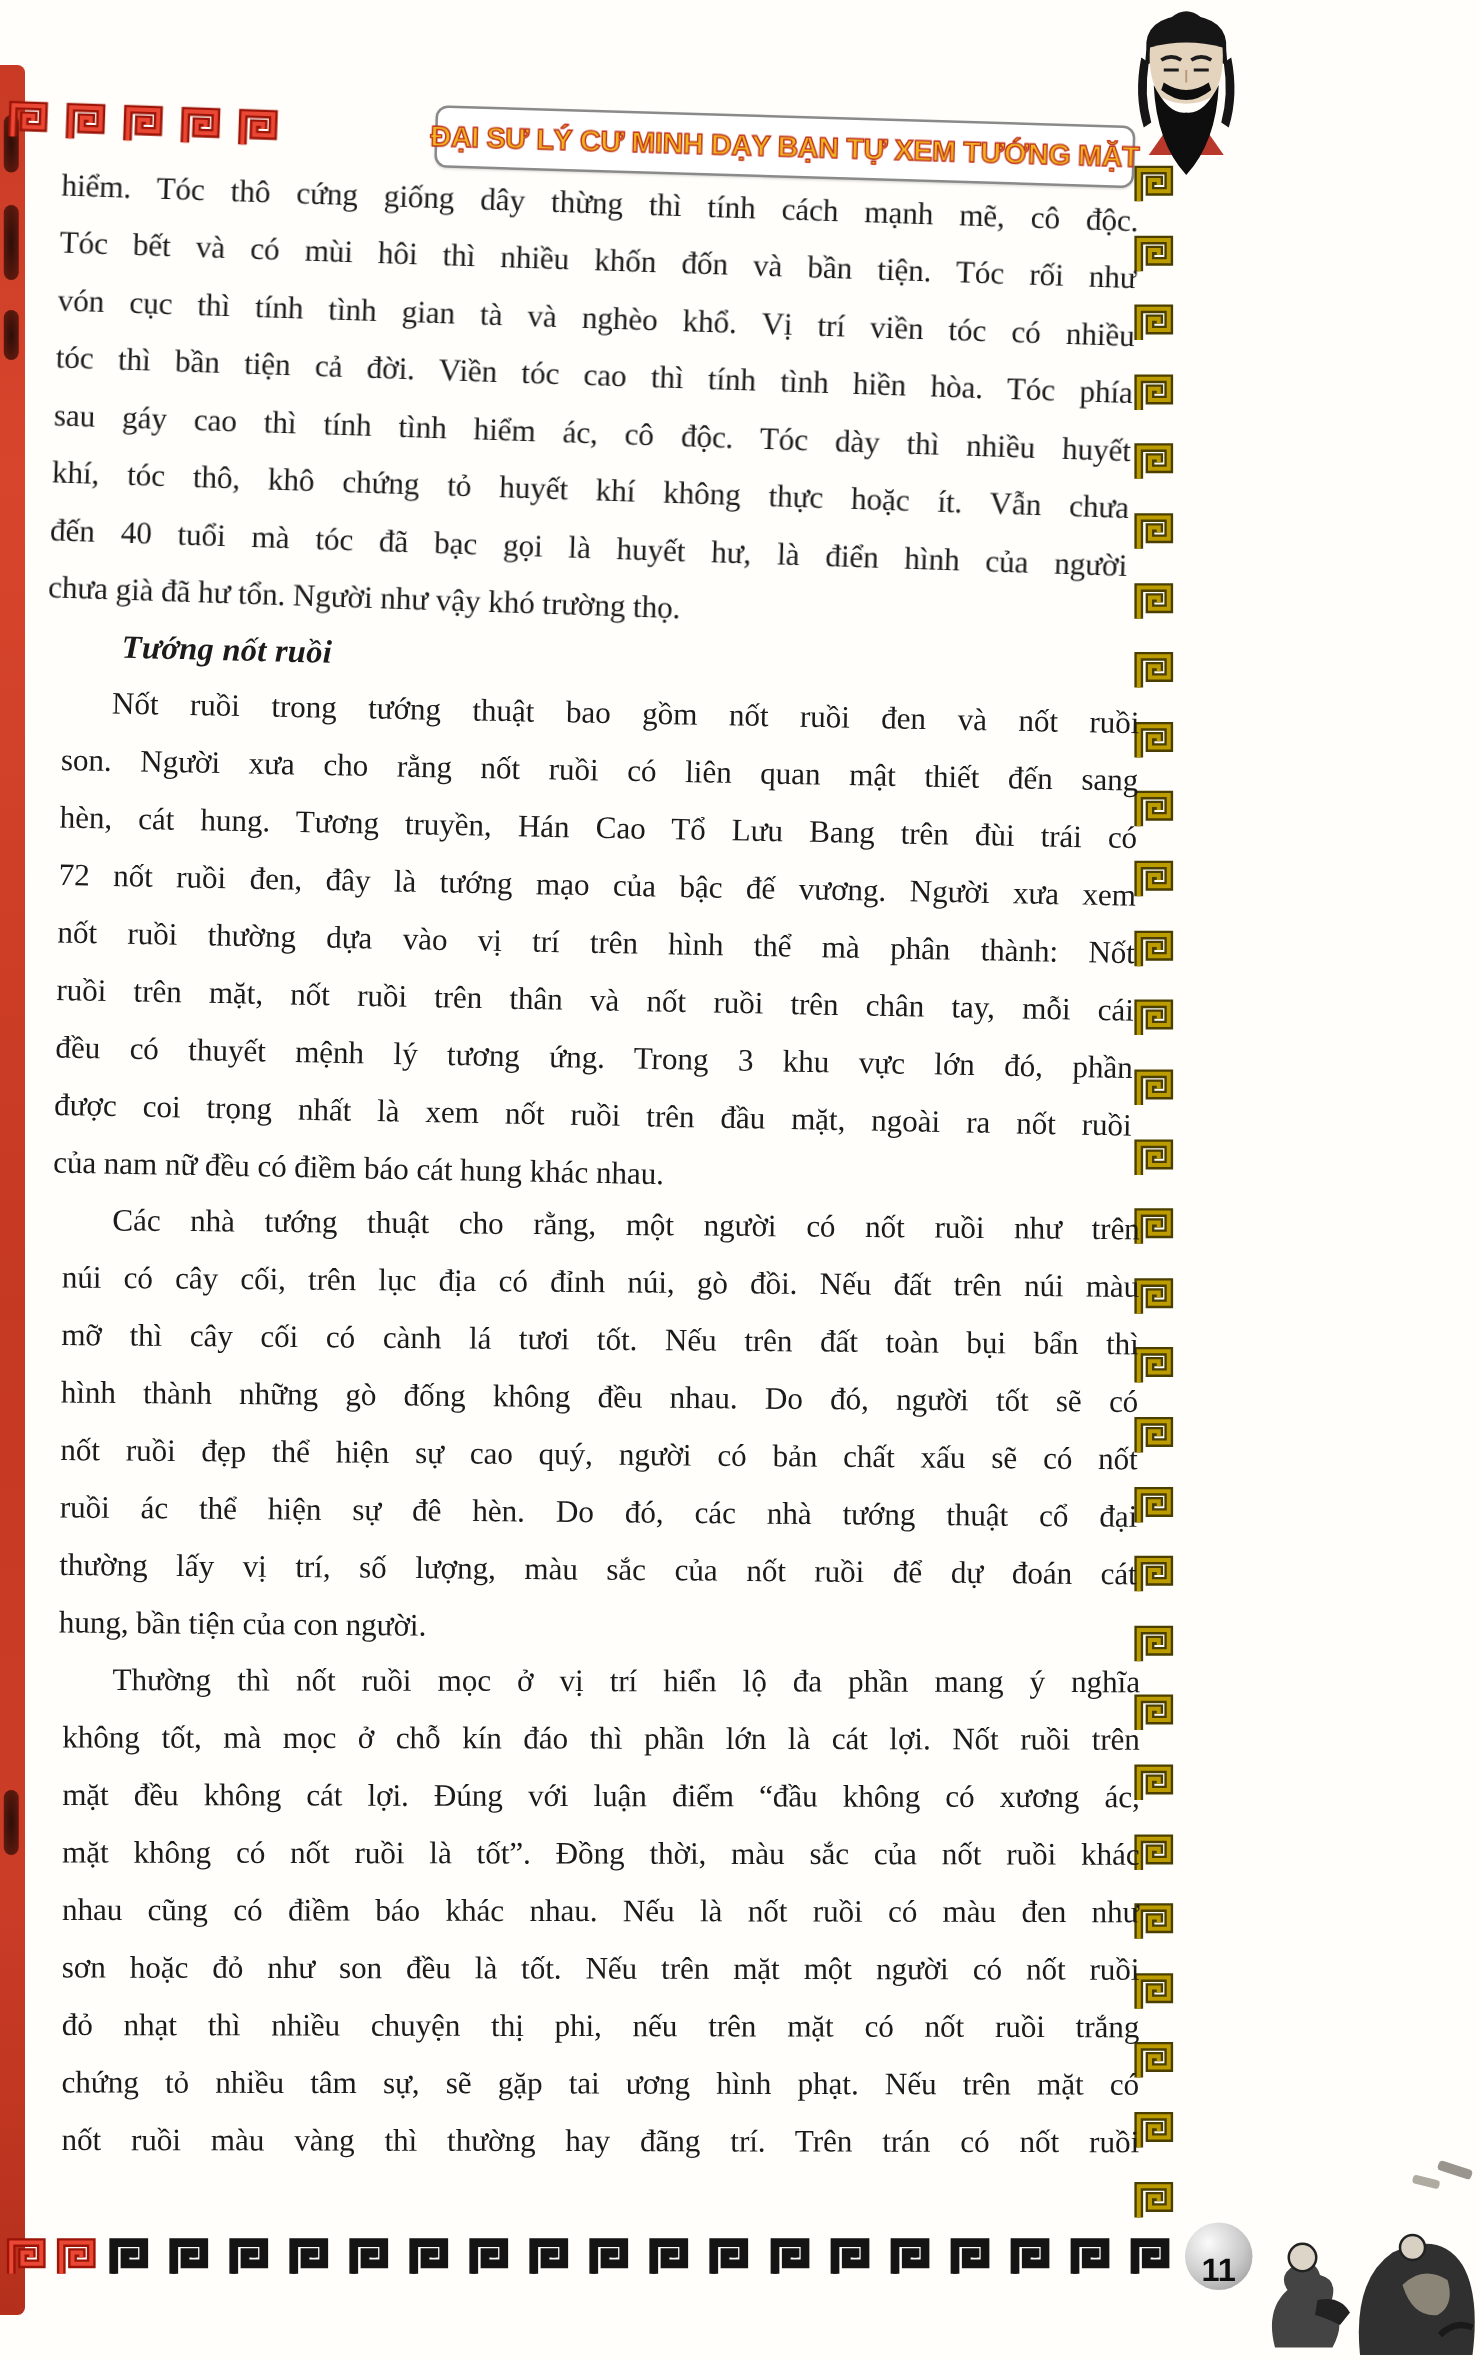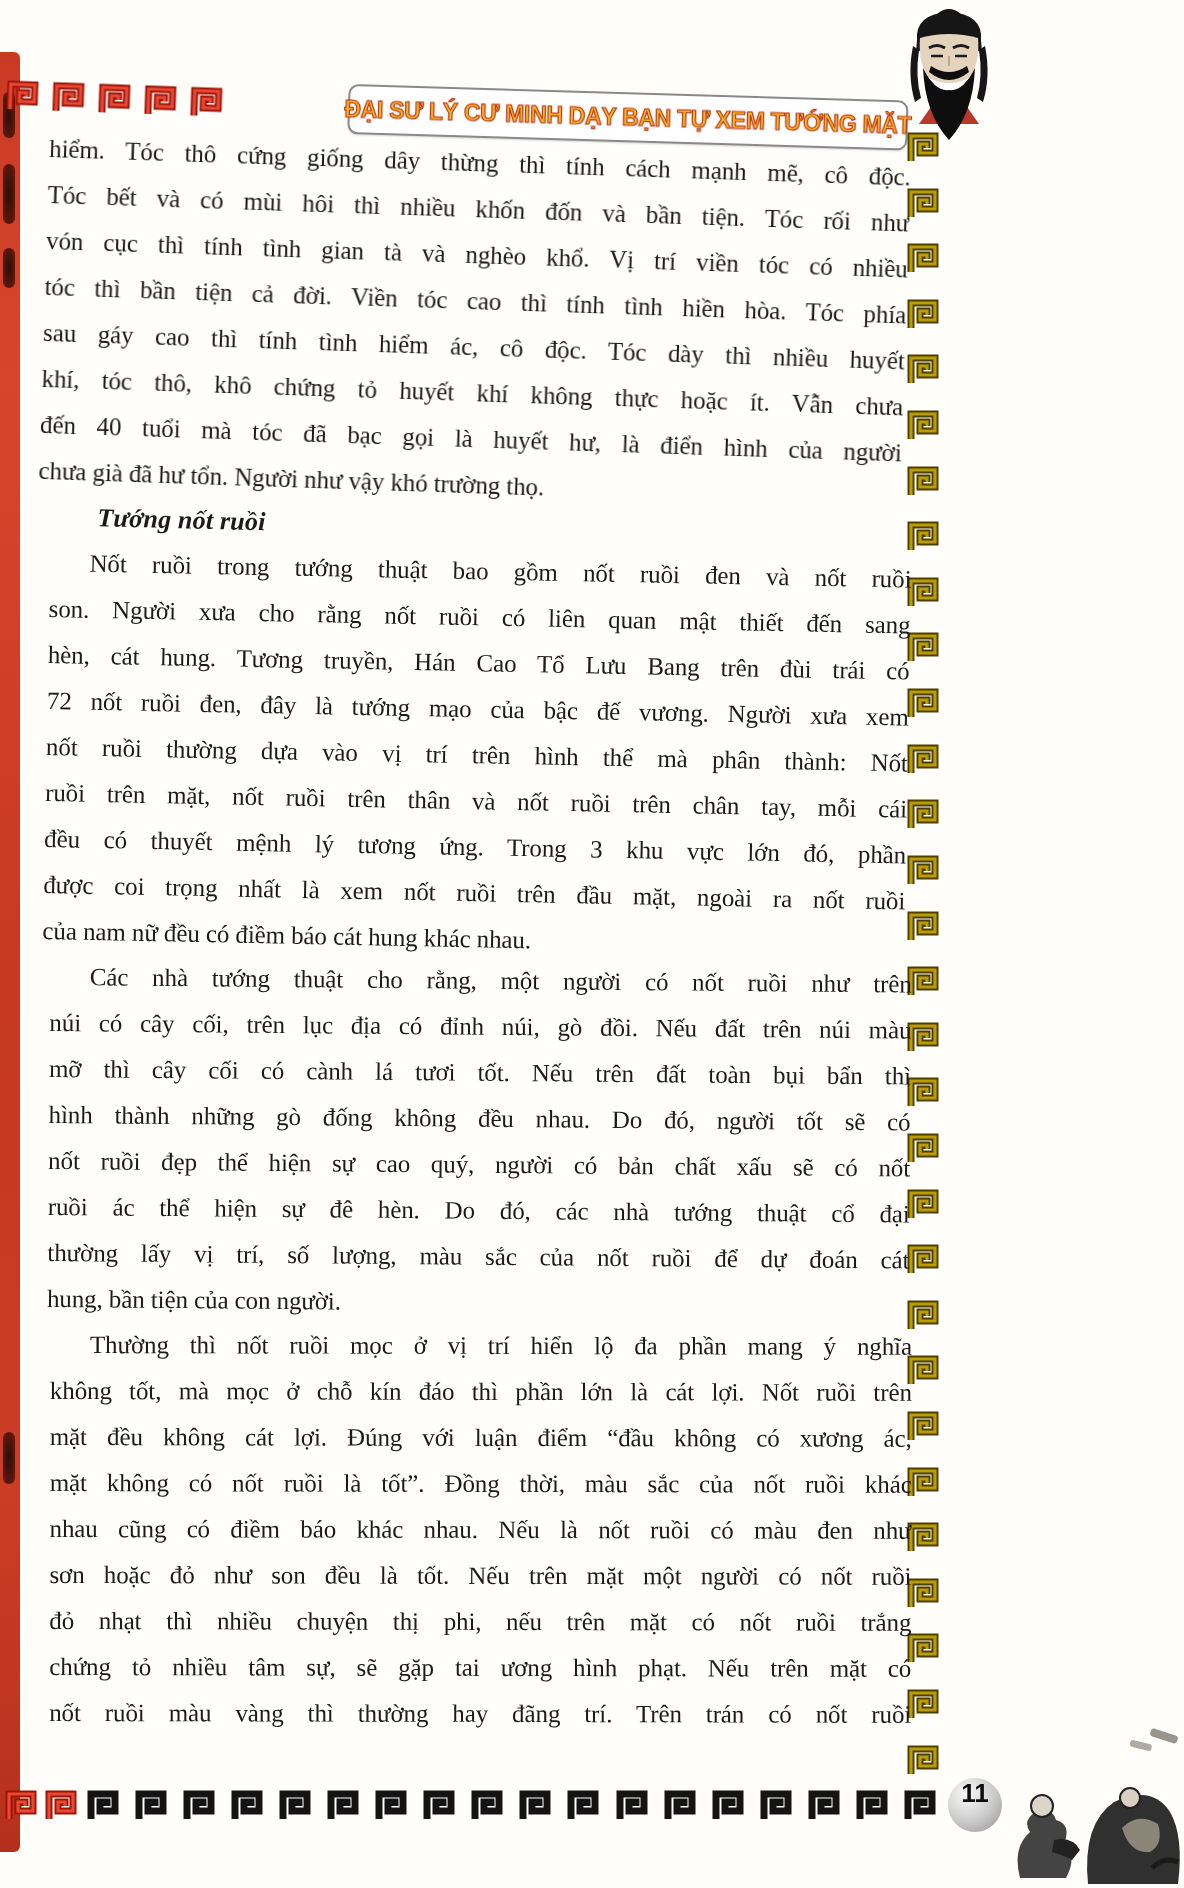--- a/index.html
+++ b/index.html
@@ -84,21 +84,21 @@
   .bottom-band{
     position:absolute;left:4px;top:1786px;width:933px;height:40px;
     display:flex;align-items:center;gap:8px;
   }
   .bottom-band .reds{display:flex;gap:6px;}
   .bottom-band .blacks{flex:1;display:flex;justify-content:space-between;}
   
   .page-num{
     position:absolute;left:948px;top:1778px;width:54px;height:54px;border-radius:50%;
     background:radial-gradient(circle at 35% 30%, #fafafa, #c9c9c9 55%, #8f8f8f);
-    display:flex;align-items:flex-start;justify-content:center;
+    display:flex;align-items:flex-end;justify-content:center;
     font-family:"Liberation Sans", sans-serif;font-weight:bold;font-size:26px;color:#0e0e0e;
   }
   
   .illus{position:absolute;left:1002px;top:1728px;width:182px;height:160px;}
   .illus svg{width:100%;height:100%;display:block;}
   .defs-hidden{position:absolute;width:0;height:0;overflow:hidden;}
 </style>
 </head>
 <body>
 

